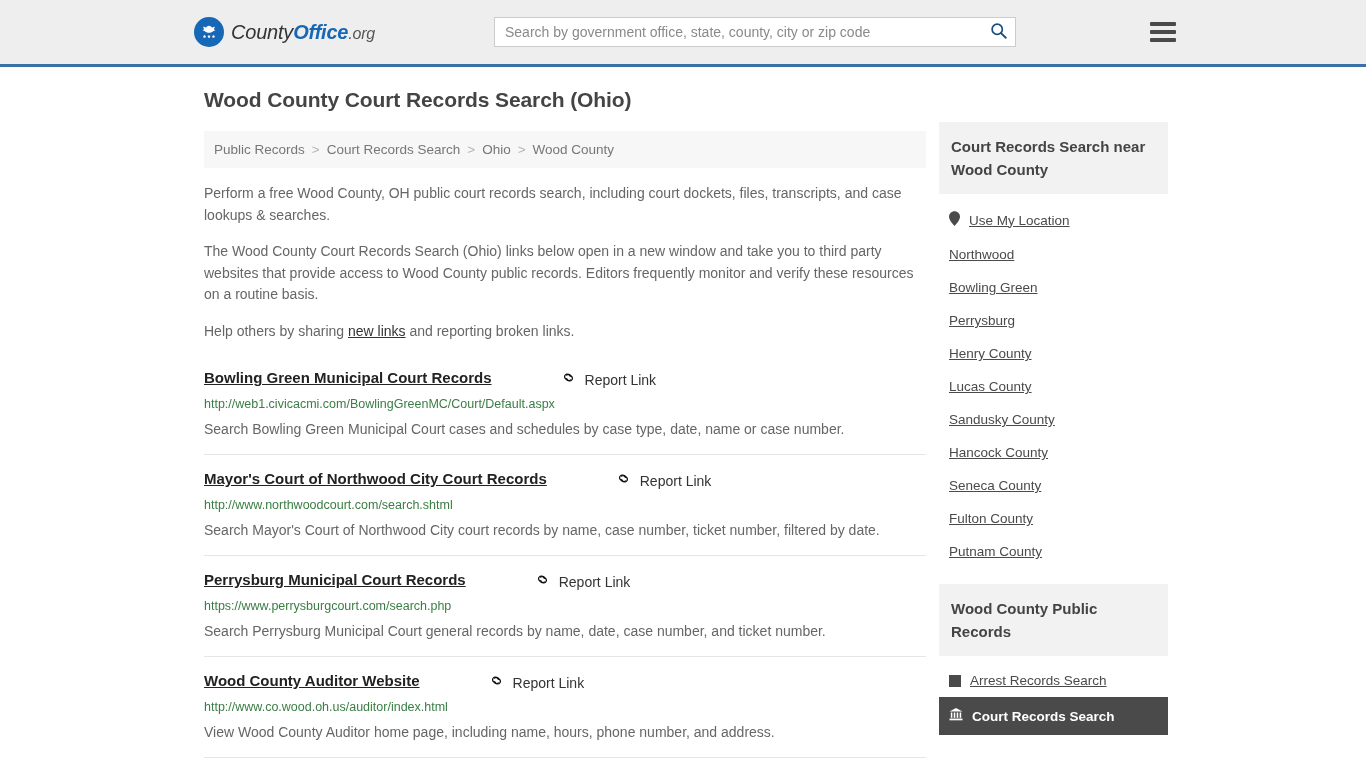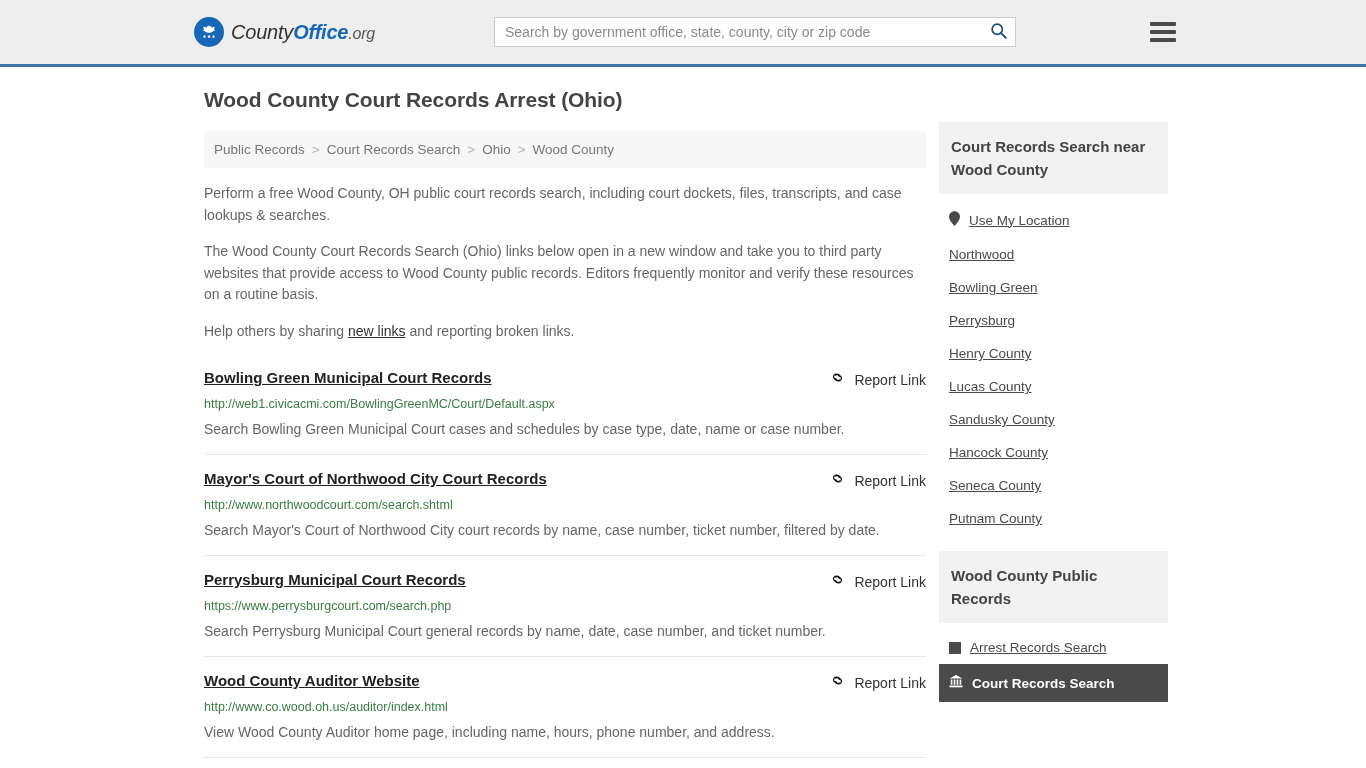--- a/index.html
+++ b/index.html
@@ -166,21 +166,22 @@
   .result {
     border-top: 1px solid #e6e6e6;
     padding: 14px 0 13px 0;
     position: relative;
   }
   .result:first-child { border-top: none; padding-top: 4px; }
 
   .result-head {
     display: flex;
     align-items: flex-start;
-    justify-content: space-between;
+    justify-content: flex-start;
+    gap: 48px;
   }
   .result-title {
     font-size: 15px;
     font-weight: bold;
     color: #222222;
     text-decoration: underline;
     line-height: 20px;
     margin: 0;
     cursor: pointer;
   }
@@ -287,21 +288,21 @@
     <span></span>
     <span></span>
     <span></span>
   </button>
 </div>
 
 <div class="page">
 
   <div class="content">
 
-    <h1 class="page-title">Wood County Court Records Arrest (Ohio)</h1>
+    <h1 class="page-title">Wood County Court Records Search (Ohio)</h1>
 
     <div class="breadcrumb">
       <a href="#">Public Records</a>
       <span class="sep">&gt;</span>
       <a href="#">Court Records Search</a>
       <span class="sep">&gt;</span>
       <a href="#">Ohio</a>
       <span class="sep">&gt;</span>
       <span class="cur">Wood County</span>
     </div>
@@ -421,20 +422,23 @@
         <div class="side-item">
           <a href="#">Sandusky County</a>
         </div>
         <div class="side-item">
           <a href="#">Hancock County</a>
         </div>
         <div class="side-item">
           <a href="#">Seneca County</a>
         </div>
         <div class="side-item">
+          <a href="#">Fulton County</a>
+        </div>
+        <div class="side-item">
           <a href="#">Putnam County</a>
         </div>
       </div>
     </div>
 
     <div class="widget">
       <div class="widget-head">Wood County Public Records</div>
       <div class="widget-body">
 
         <div class="side-item">

